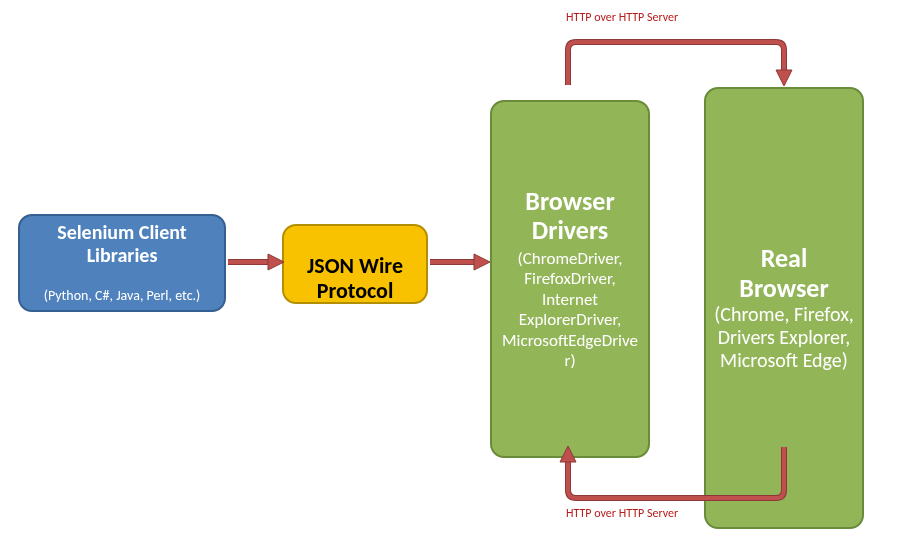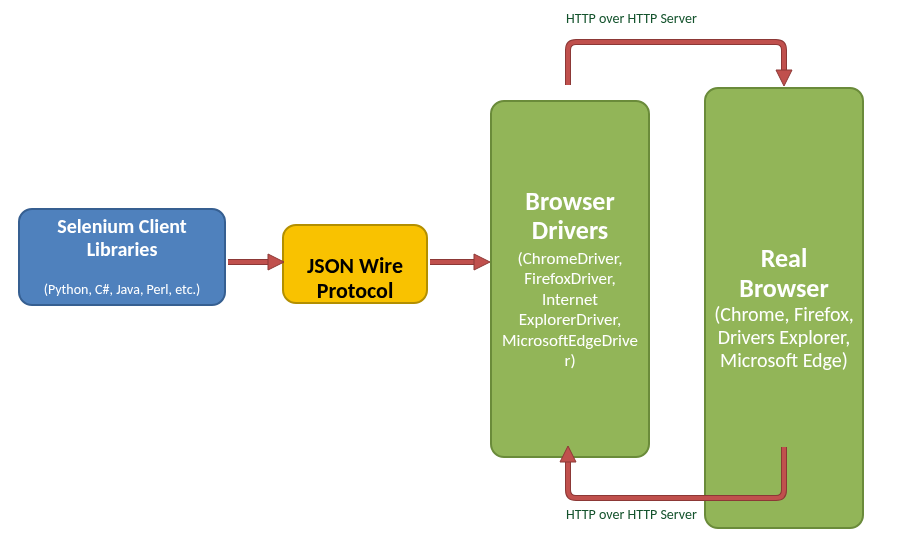--- a/index.html
+++ b/index.html
@@ -43,37 +43,37 @@
   .sub {
     font-weight: 400;
   }
   .fs20 { font-size: 20px; line-height: 1.15; }
   .fs22 { font-size: 22px; line-height: 1.15; margin-top: 28px; }
   .fs26 { font-size: 26px; line-height: 1.12; }
   .fs14 { font-size: 14px; line-height: 1.25; margin-top: 20px; }
   .fs18 { font-size: 17px; line-height: 1.2; margin-top: 4px; }
   .label {
     position: absolute;
-    font-size: 14px;
-    color: #14532d;
+    font-size: 12px;
+    color: #b91c1c;
   }
   svg.overlay {
     position: absolute;
     top: 0; left: 0;
     width: 910px; height: 542px;
     pointer-events: none;
   }
   .arrow-stroke { stroke: #C0504D; stroke-width: 4; fill: none; }
   .arrow-outline { stroke: #8C3836; stroke-width: 6; fill: none; }
   .arrow-head { fill: #C0504D; stroke: #8C3836; stroke-width: 1; }
 </style>
 </head>
 <body>
 
-<div class="block blue" style="left:18px; top:208px; width:208px; height:98px;">
+<div class="block blue" style="left:18px; top:214px; width:208px; height:98px;">
   <div class="title-bold fs20">Selenium Client Libraries</div>
   <div class="sub fs14">(Python, C#, Java, Perl, etc.)</div>
 </div>
 
 <div class="block yellow" style="left:282px; top:224px; width:146px; height:80px;">
   <div class="title-bold fs22">JSON Wire Protocol</div>
 </div>
 
 <div class="block green" style="left:490px; top:87px; width:160px; height:358px;margin-top:13px;">
   <div class="title-bold fs26">Browser Drivers</div>

